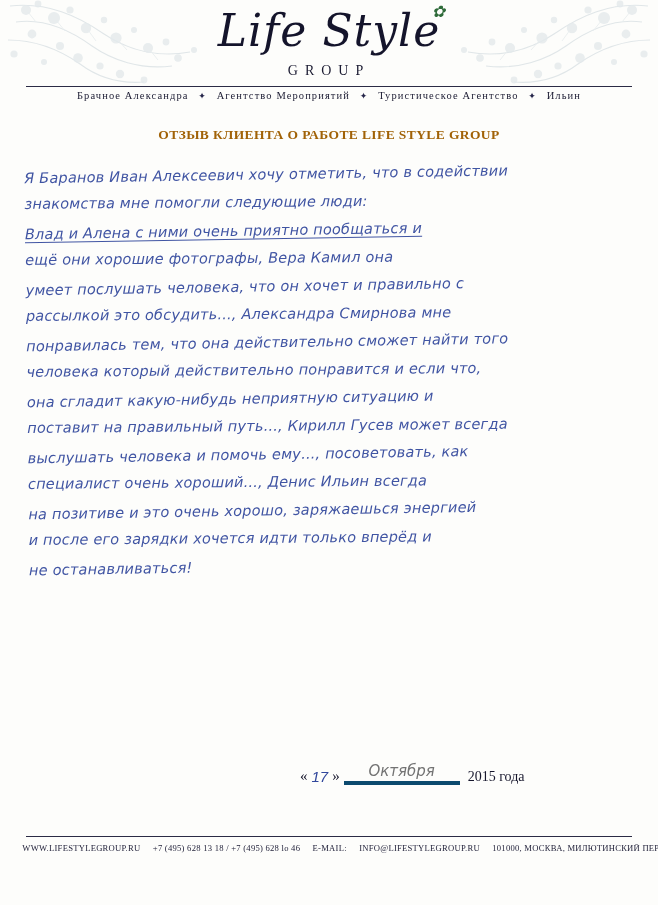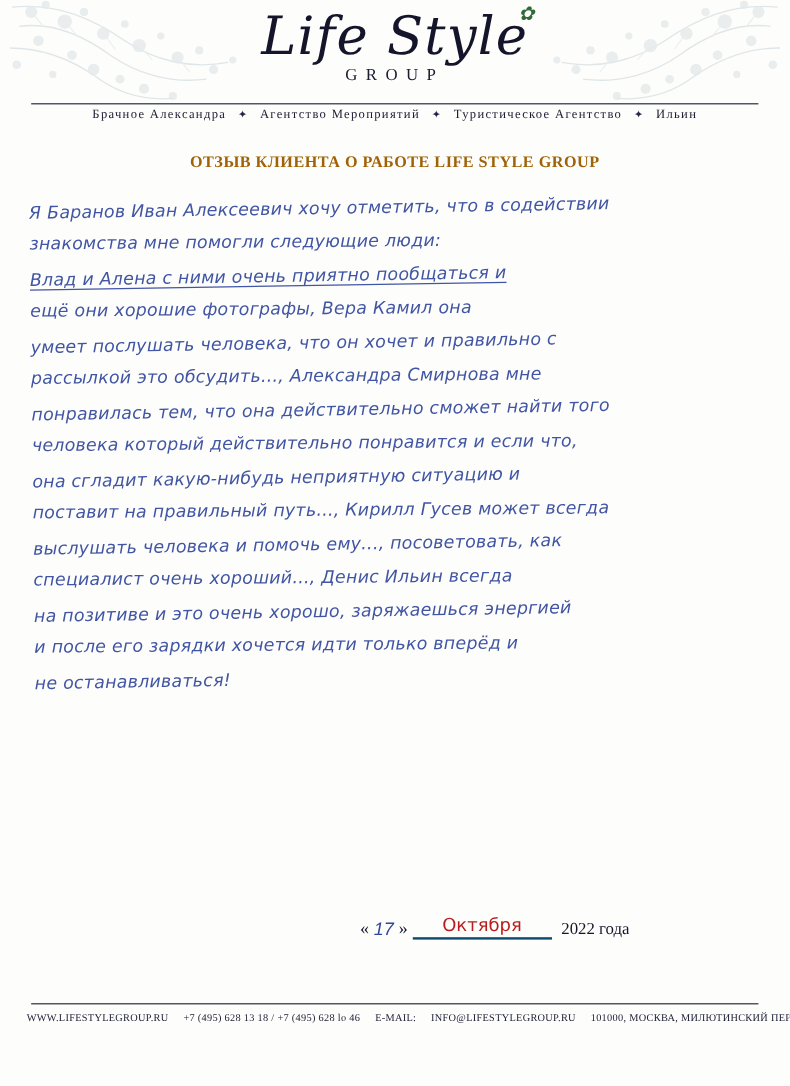--- a/index.html
+++ b/index.html
@@ -50,21 +50,21 @@
     display: inline-block;
   }
   .logo-leaf {
     position: absolute;
     right: -6px;
     top: -4px;
     font-size: 16px;
     color: #2f6b3a;
   }
   .logo-group {
-    margin-top: 2px;
+    margin-top: 9px;
     font-family: "Liberation Serif", serif;
     font-size: 14px;
     letter-spacing: 7px;
     color: #1b1b32;
   }
 
   .rule {
     position: absolute;
     left: 26px;
     right: 26px;
@@ -152,23 +152,24 @@
   .date-day {
     font-family: Liberation Sans, sans-serif;
     font-style: italic;
     color: #31479c;
     font-size: 15px;
     min-width: 16px;
     text-align: center;
   }
   .date-month {
     font-family: "DejaVu Sans", sans-serif;
-    color: #b91c1c;
+    font-style: italic;
+    color: #737373;
     font-size: 15px;
-    border-bottom: 2px solid #0c4a6e;
+    border-bottom: 4px solid #0c4a6e;
     min-width: 108px;
     text-align: center;
     padding: 0 4px 1px 4px;
   }
   .date-year { margin-left: 4px; }
 
   
   .footer {
     position: absolute;
     top: 843px;
@@ -293,21 +294,21 @@
     <span class="ln">на позитиве и это очень хорошо, заряжаешься энергией</span>
     <span class="ln">и после его зарядки хочется идти только вперёд и</span>
     <span class="ln">не останавливаться!</span>
   </div>
 
   <div class="date-line">
     <span class="quote">«</span>
     <span class="date-day">17</span>
     <span class="quote">»</span>
     <span class="date-month">Октября</span>
-    <span class="date-year">2022 года</span>
+    <span class="date-year">2015 года</span>
   </div>
 
   <div class="rule bottom"></div>
 
   <div class="footer">
     <span>WWW.LIFESTYLEGROUP.RU</span>
     <span>+7 (495) 628 13 18  /  +7 (495) 628 lo 46</span>
     <span>E-MAIL:</span>
     <span>INFO@LIFESTYLEGROUP.RU</span>
     <span>101000, МОСКВА, МИЛЮТИНСКИЙ ПЕР. 3</span>

